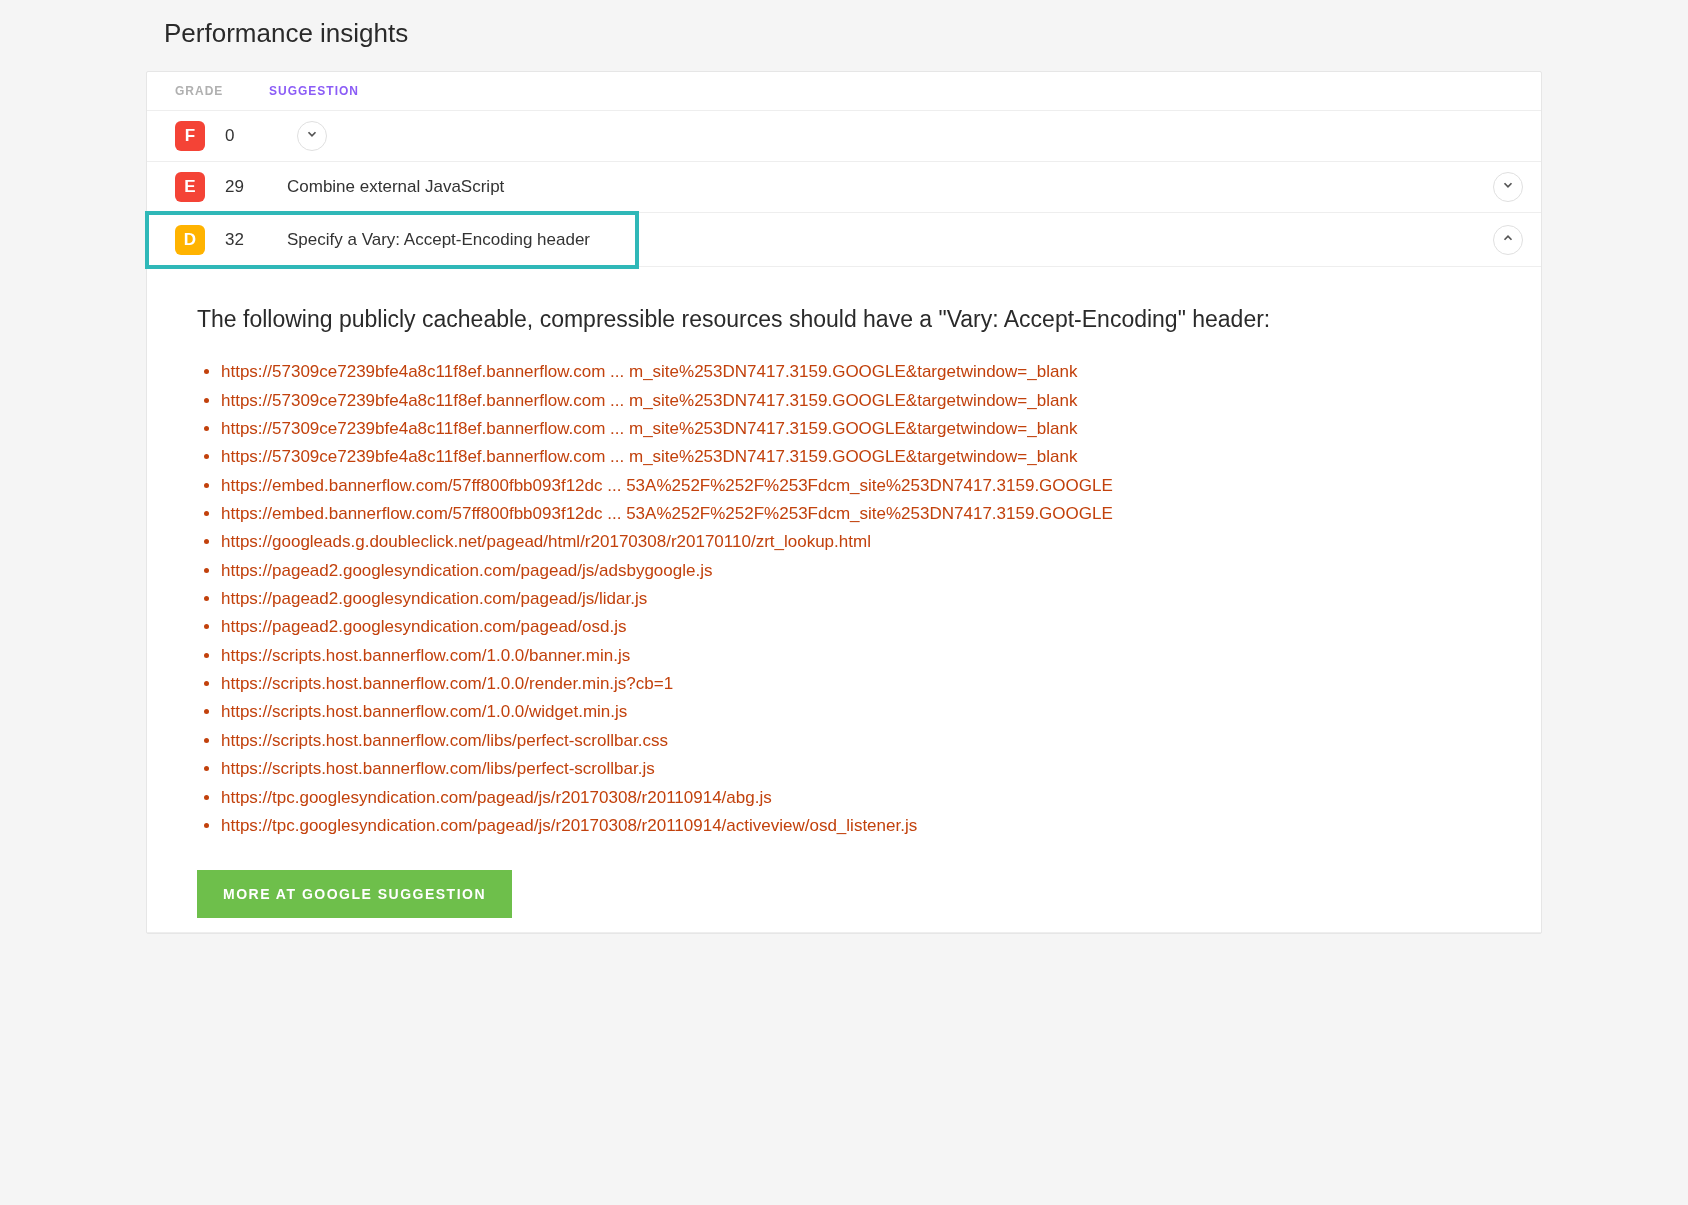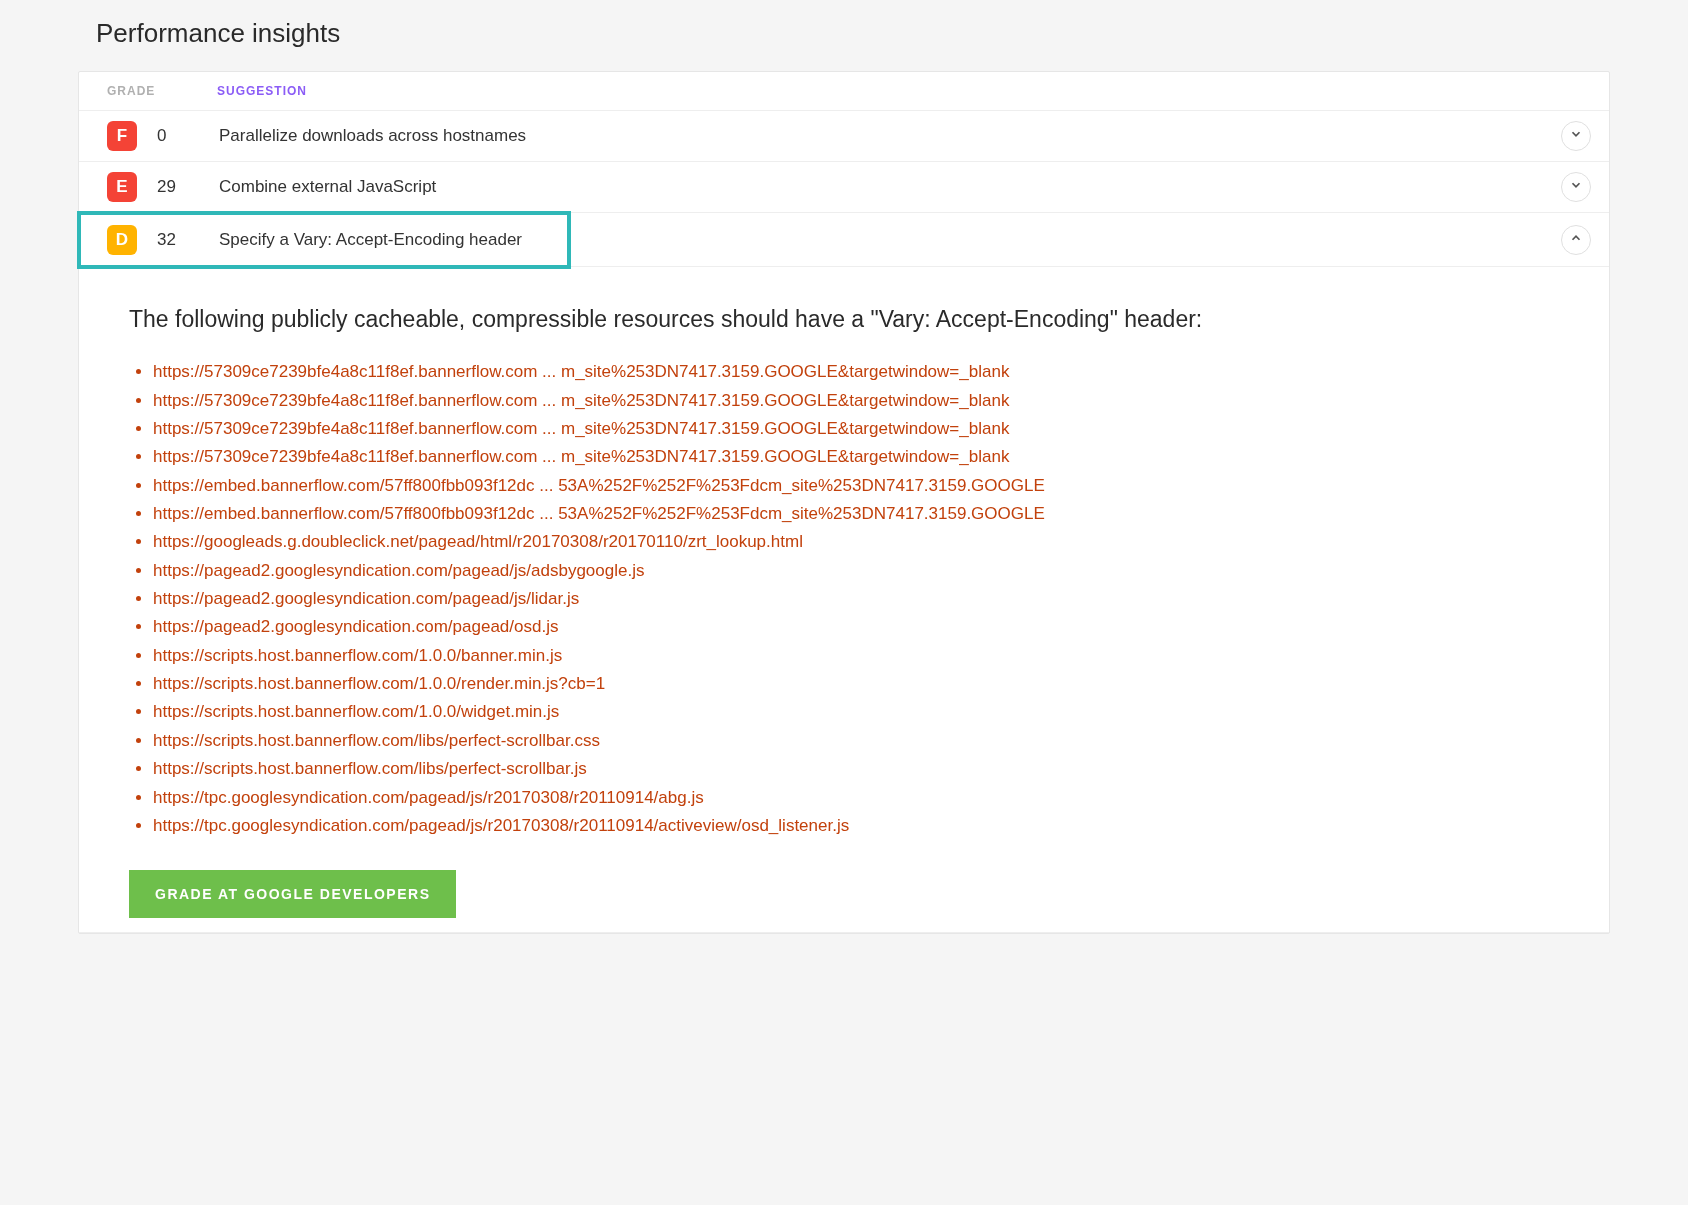--- a/index.html
+++ b/index.html
@@ -4,42 +4,41 @@
 <style>
   * { box-sizing: border-box; }
   html, body {
     margin: 0;
     padding: 0;
     font-family: "Helvetica Neue", Helvetica, Arial, sans-serif;
     background: #f5f5f5;
     color: #333;
   }
   .page {
-    width: 1532px;
+    width: 1396px;
     margin: 0 auto;
     padding: 0 0 40px 0;
   }
   .title {
     font-size: 26px;
     font-weight: 400;
     color: #2a2a2a;
     margin: 18px 0 22px 18px;
   }
   .panel {
     background: #fff;
     border: 1px solid #e6e6e6;
     border-radius: 2px;
     overflow: visible;
   }
   .head-row {
     display: flex;
     align-items: center;
     padding: 12px 18px 12px 28px;
     border-bottom: 1px solid #eee;
-    gap: 16px;
   }
   .head-grade {
     width: 94px;
     font-size: 12px;
     letter-spacing: 1px;
     color: #b0b0b0;
     font-weight: 600;
   }
   .head-sugg {
     font-size: 12px;
@@ -166,21 +165,20 @@
     <div class="head-row">
       <div class="head-grade">GRADE</div>
       <div class="head-sugg">SUGGESTION</div>
     </div>
 
     <div class="row">
       <div class="grade-cell">
         <div class="grade-badge grade-F">F</div>
       </div>
       <div class="score-cell">0</div>
-      <div class="sugg-cell">Parallelize downloads across hostnames</div>
       <div class="chev-cell">
         <div class="chev-btn">
           <span>
             <svg viewBox="0 0 24 24" fill="none" stroke="currentColor" stroke-width="3">
                 <polyline points="6 9 12 15 18 9"></polyline>
               </svg>
           </span>
         </div>
       </div>
     </div>
@@ -242,17 +240,17 @@
           <li>https://pagead2.googlesyndication.com/pagead/js/lidar.js</li>
           <li>https://pagead2.googlesyndication.com/pagead/osd.js</li>
           <li>https://scripts.host.bannerflow.com/1.0.0/banner.min.js</li>
           <li>https://scripts.host.bannerflow.com/1.0.0/render.min.js?cb=1</li>
           <li>https://scripts.host.bannerflow.com/1.0.0/widget.min.js</li>
           <li>https://scripts.host.bannerflow.com/libs/perfect-scrollbar.css</li>
           <li>https://scripts.host.bannerflow.com/libs/perfect-scrollbar.js</li>
           <li>https://tpc.googlesyndication.com/pagead/js/r20170308/r20110914/abg.js</li>
           <li>https://tpc.googlesyndication.com/pagead/js/r20170308/r20110914/activeview/osd_listener.js</li>
         </ul>
-      <button class="more-btn">GRADE AT GOOGLE DEVELOPERS</button>
+      <button class="more-btn">MORE AT GOOGLE SUGGESTION</button>
     </div>
 
   </div>
 </div>
 
 </body></html>

